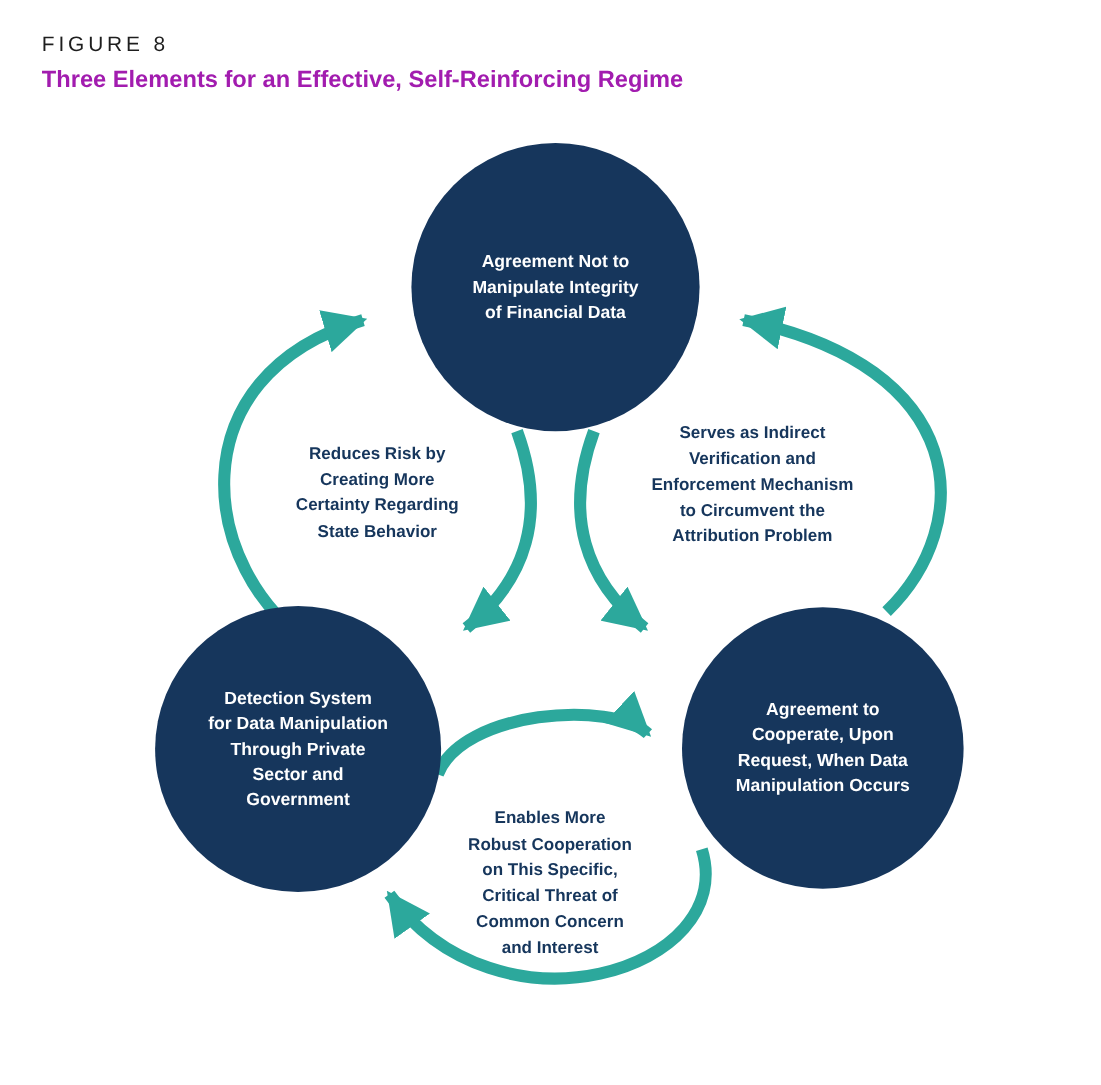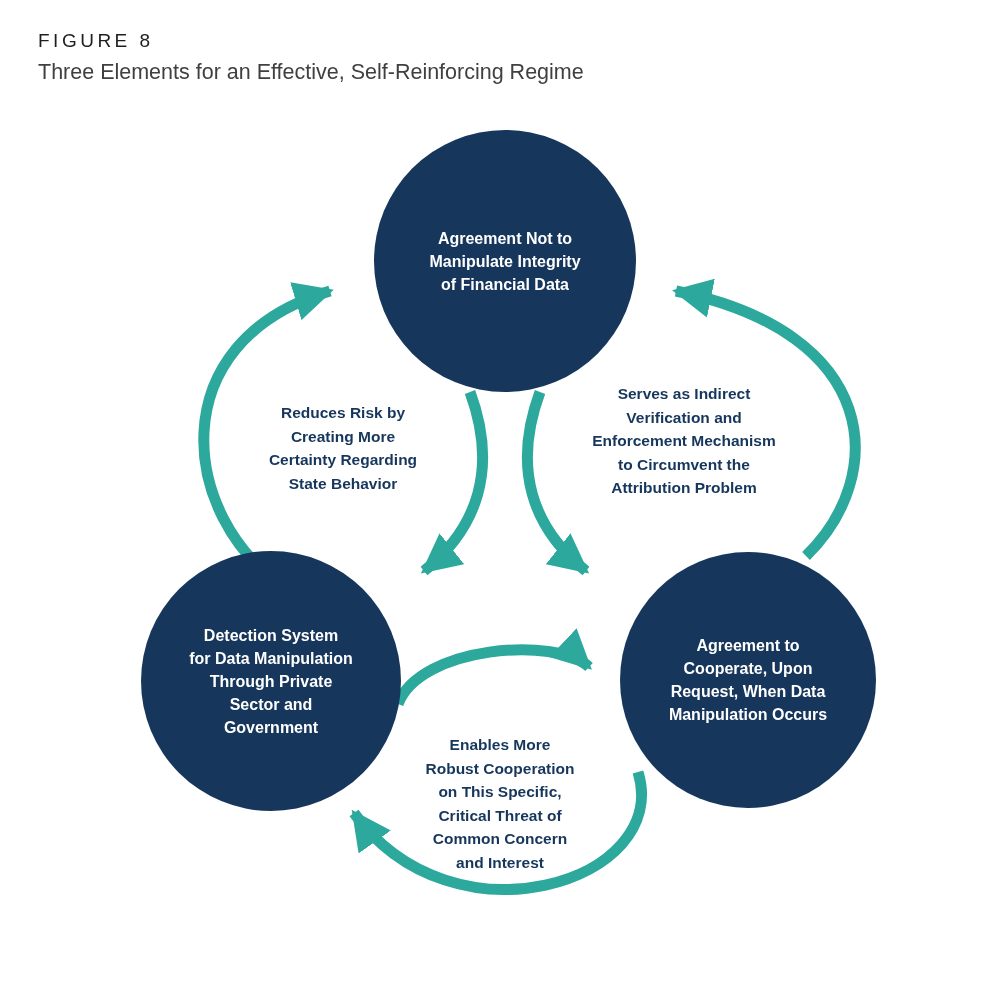--- a/index.html
+++ b/index.html
@@ -22,22 +22,22 @@
     font-size:19px;
     letter-spacing:3.5px;
     color:var(--ink);
     font-weight:400;
   }
   .fig-title{
     position:absolute;
     left:38px; top:60px;
     margin:0;
     font-size:21.5px;
-    font-weight:normal;
-    color:#404040;
+    font-weight:bold;
+    color:#a21caf;
   }
   .arrows{
     position:absolute;
     left:0; top:0;
   }
   .arrow{
     fill:none;
     stroke:var(--teal);
     stroke-width:11;
   }

